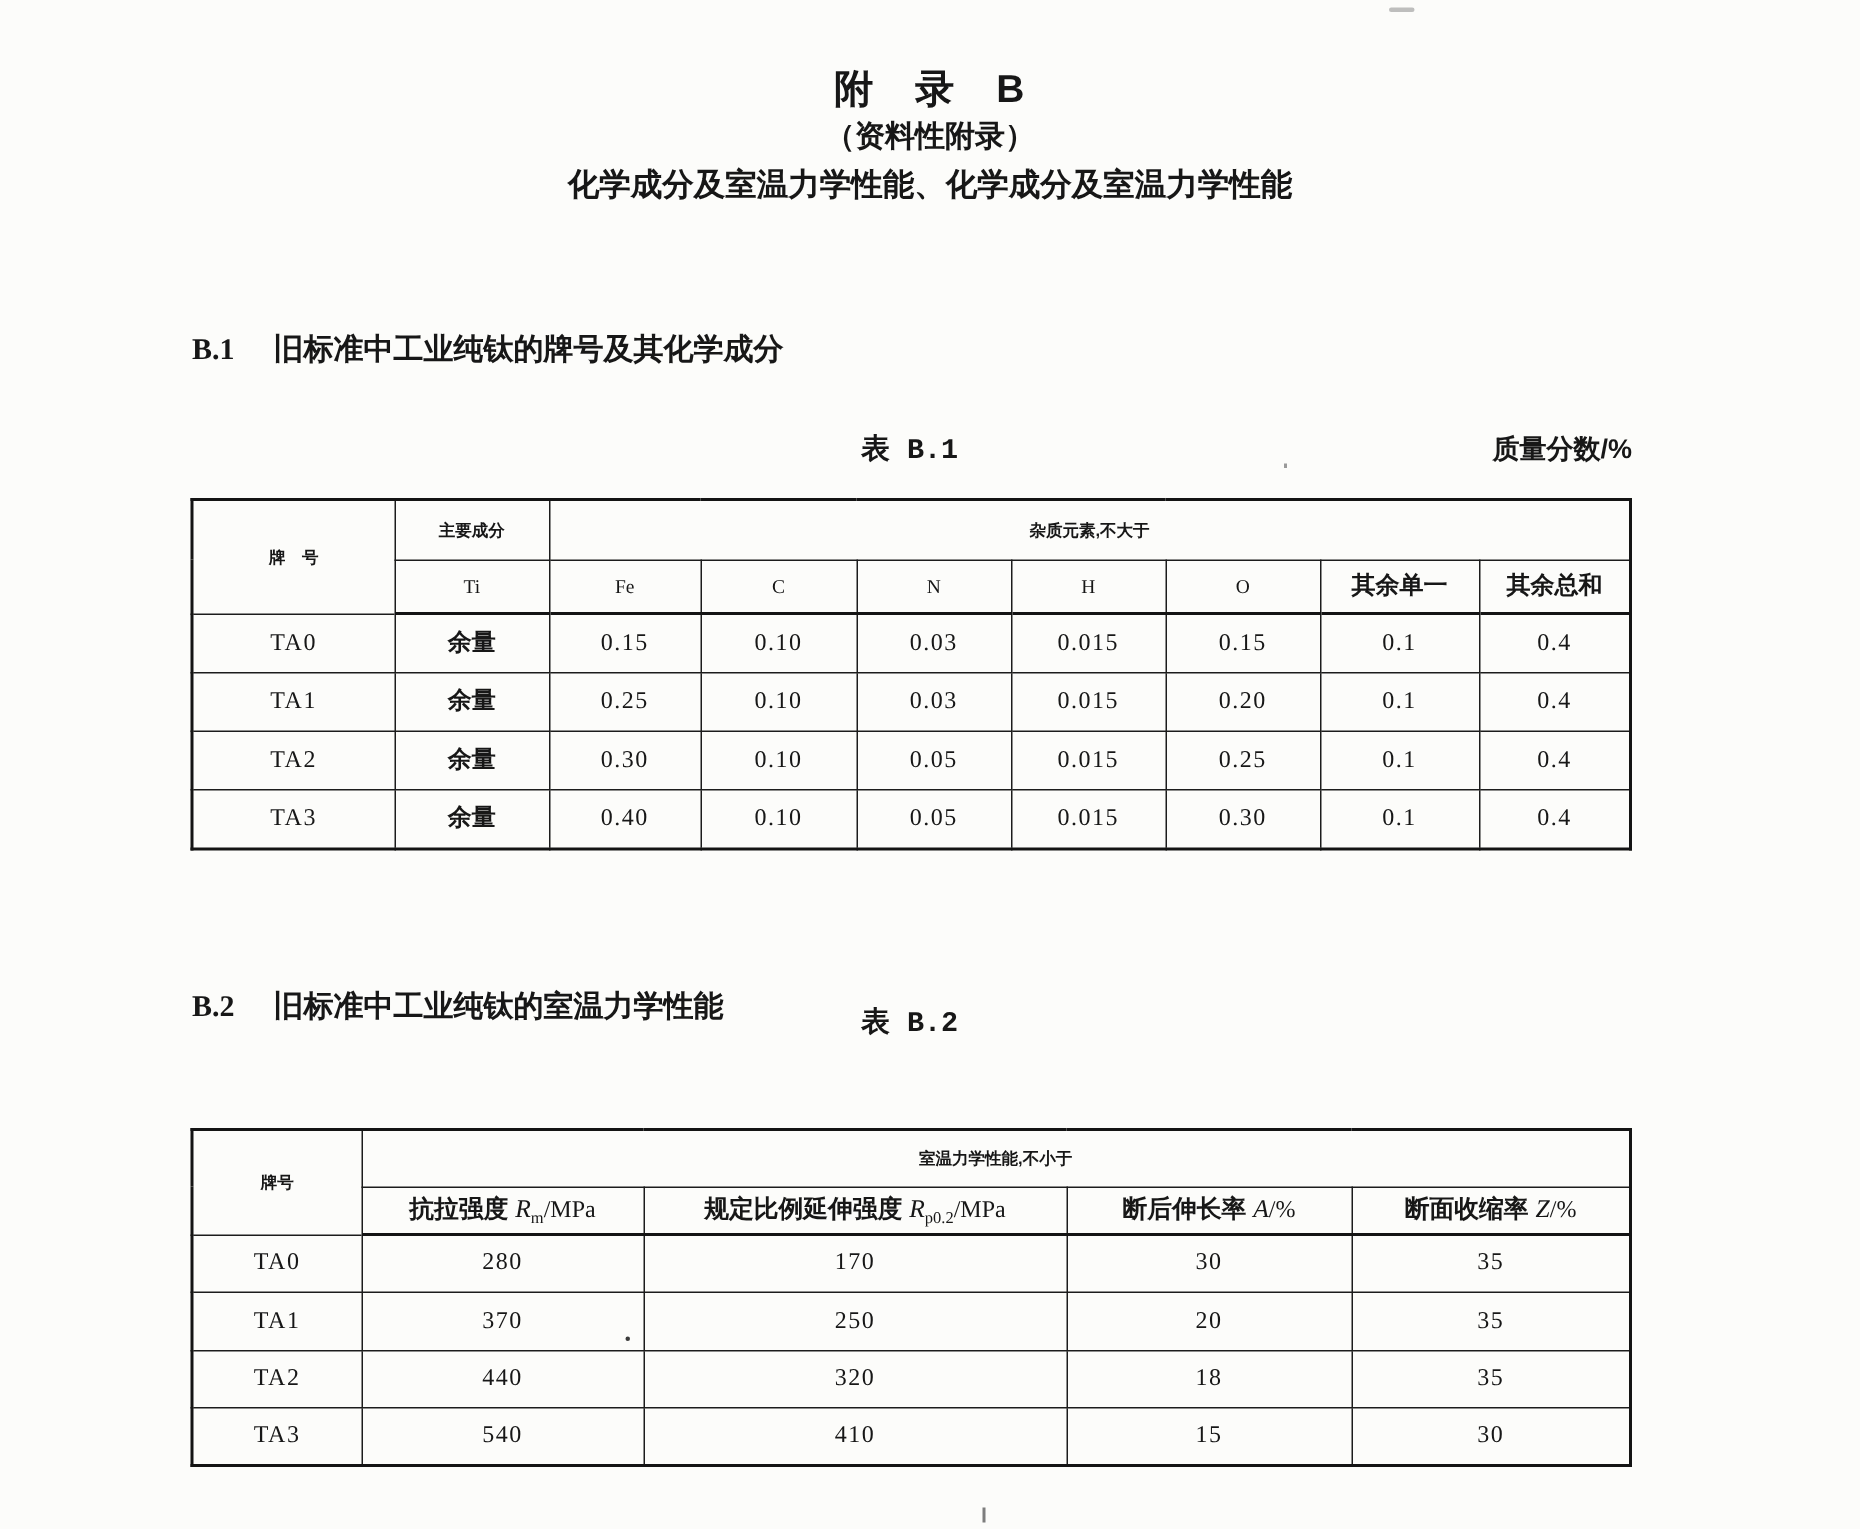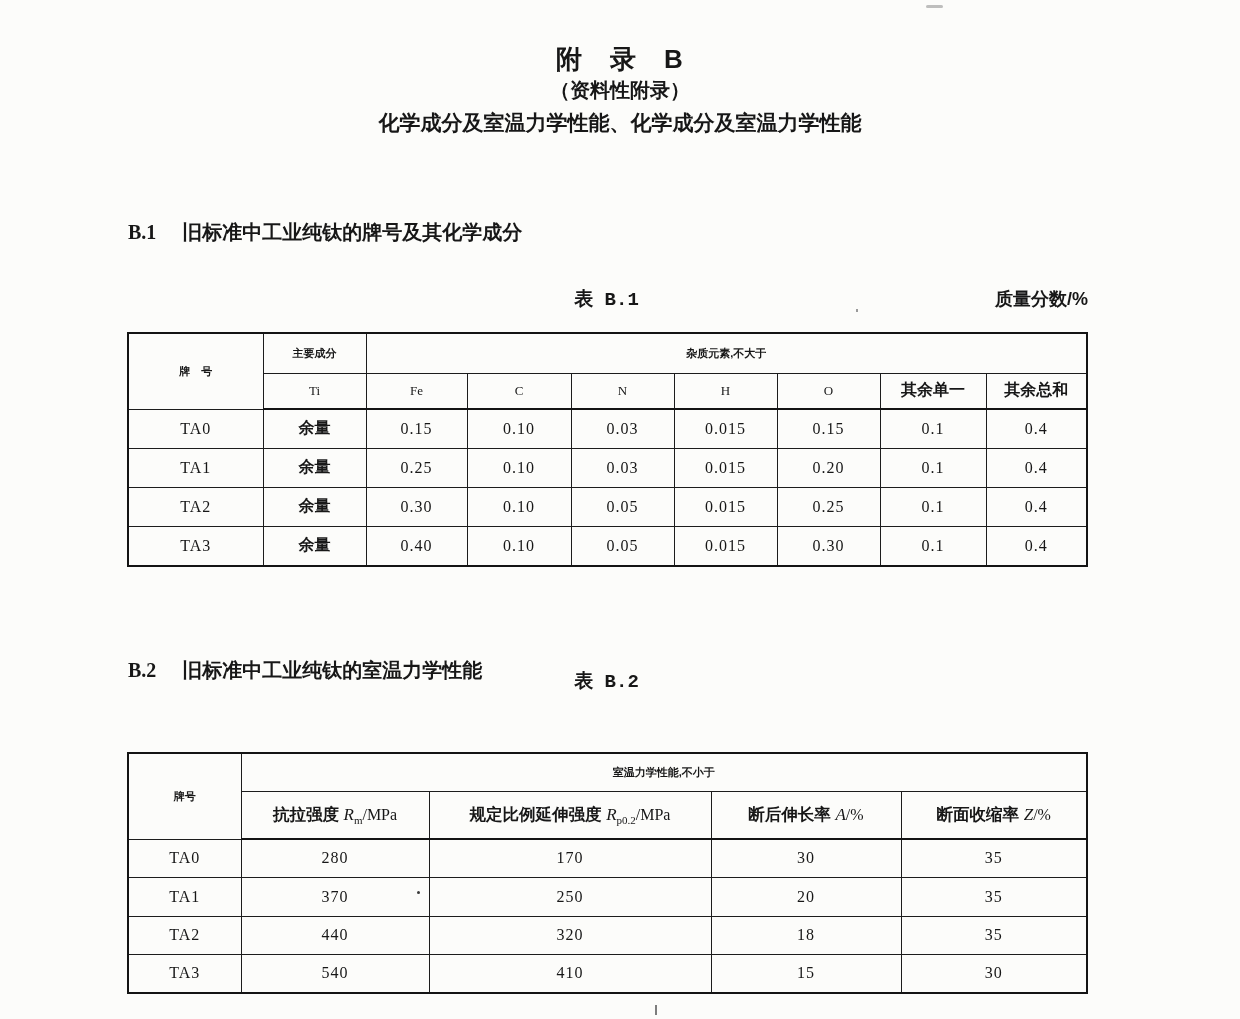--- a/index.html
+++ b/index.html
@@ -166,21 +166,21 @@
       <col style="width:188px">
       <col style="width:282px">
       <col style="width:190px">
       <col style="width:186px">
   </colgroup>
   <thead>
     <tr style="height:38px">
       <th rowspan="2" class="zh-bold">牌号</th>
       <th colspan="4" class="zh-bold">室温力学性能,不小于</th>
     </tr>
-    <tr style="height:48px" class="head-bottom">
+    <tr style="height:32px" class="head-bottom">
       <th class="colhead"><span>抗拉强度 </span><span class="sym">R</span><sub>m</sub><span class="unit">/MPa</span></th>
       <th class="colhead"><span>规定比例延伸强度 </span><span class="sym">R</span><sub>p0.2</sub><span class="unit">/MPa</span></th>
       <th class="colhead"><span>断后伸长率 </span><span class="sym">A</span><sub></sub><span class="unit">/%</span></th>
       <th class="colhead"><span>断面收缩率 </span><span class="sym">Z</span><sub></sub><span class="unit">/%</span></th>
     </tr>
   </thead>
   <tbody>
     <tr style="height:38px">
       <td class="grade">TA0</td>
       <td class="num">280</td>

